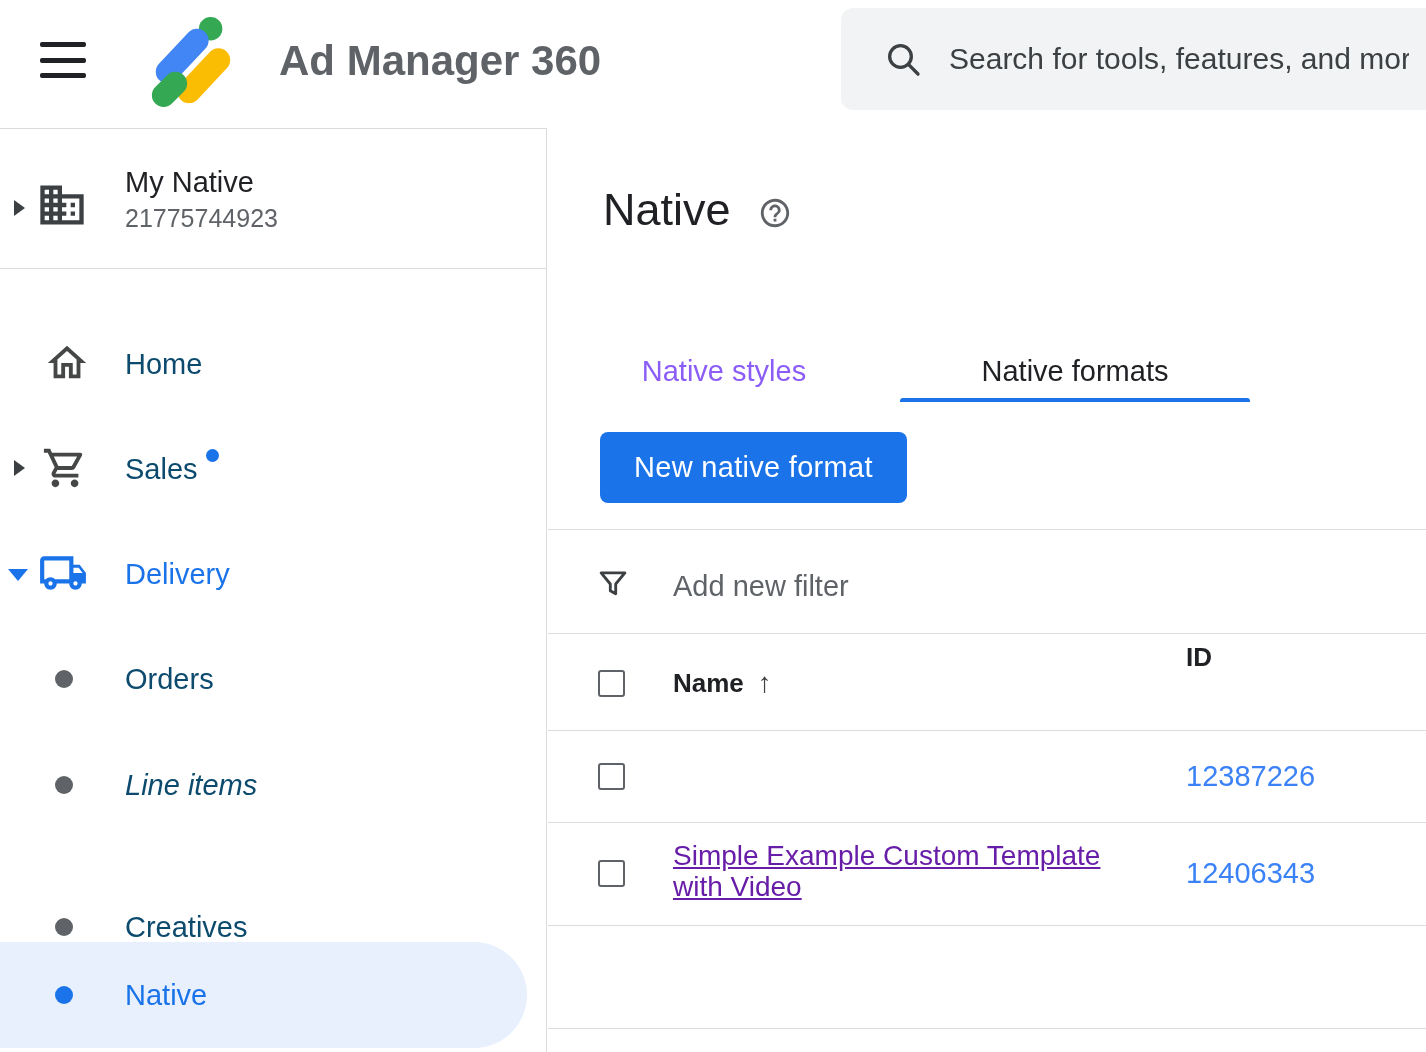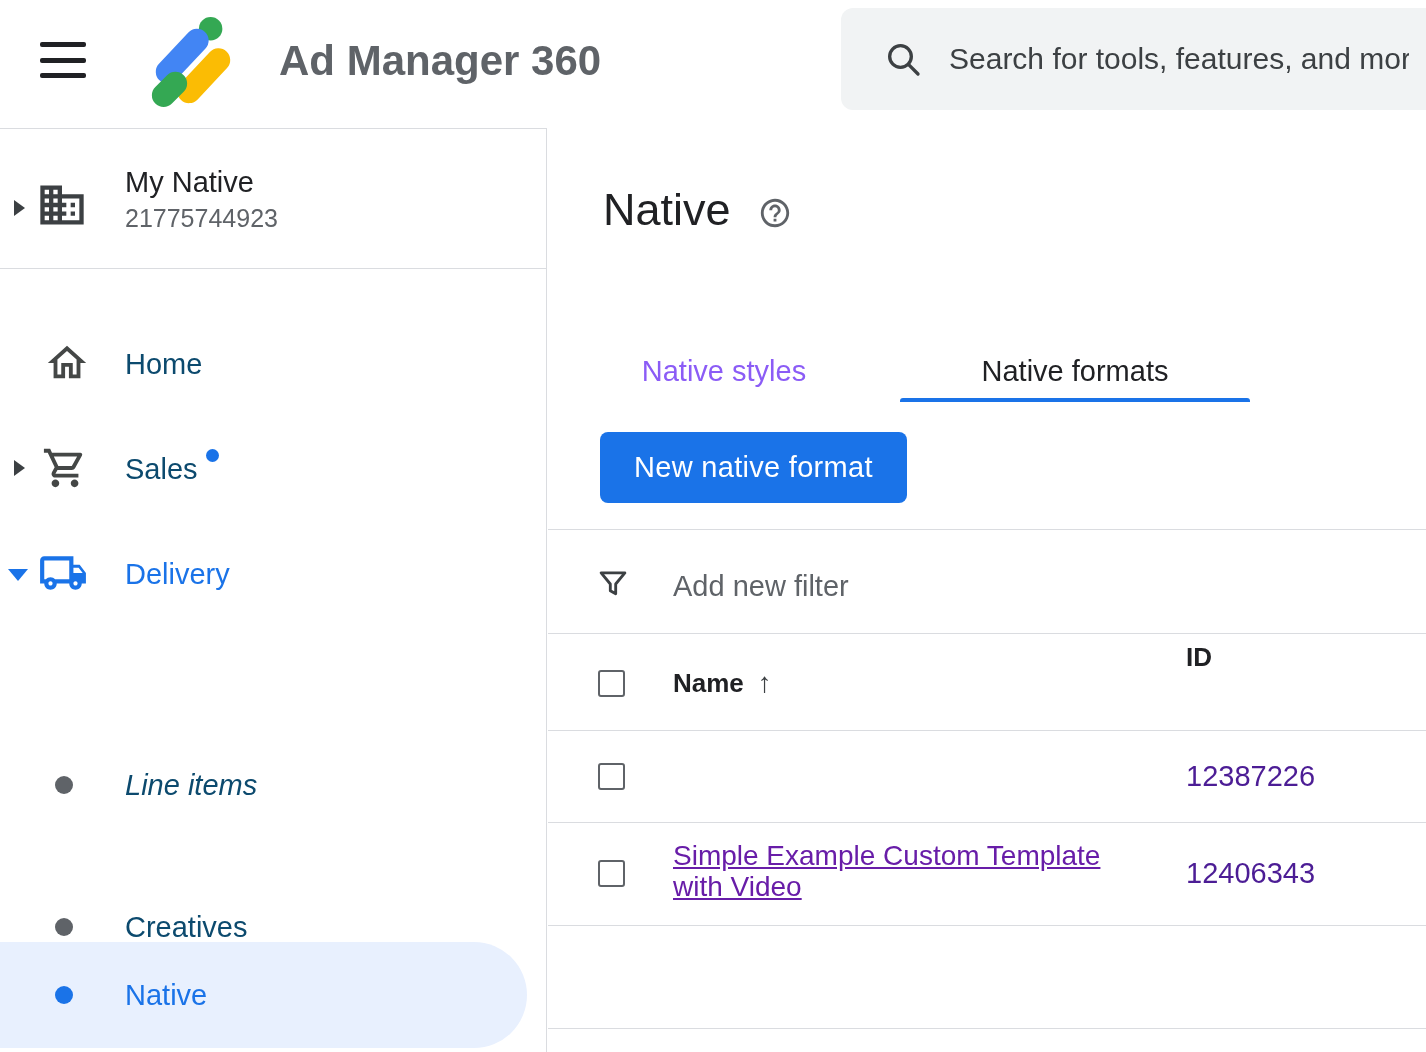--- a/index.html
+++ b/index.html
@@ -127,21 +127,21 @@
   .col-header-text { font-size: 26px; font-weight: 700; color: #202124; line-height: 34px; }
   .sort-arrow { font-size: 28px; color: #3c4043; margin-left: 14px; cursor: pointer; line-height: 34px; }
   .id-header { position: absolute; left: 638px; top: 512px; }
 
   .row-link {
     position: absolute; left: 125px; font-size: 28px; line-height: 31px;
     color: #681da8; text-decoration: underline; cursor: pointer;
   }
   .link-row1 { top: 632px; white-space: nowrap; }
   .link-row2 { top: 712px; width: 475px; }
-  .id-cell { position: absolute; left: 638px; font-size: 29px; color: #4c1d95; line-height: 32px; }
+  .id-cell { position: absolute; left: 638px; font-size: 29px; color: #3b82f6; line-height: 32px; }
   .id-row1 { top: 632px; }
   .id-row2 { top: 729px; }
 </style>
 </head>
 <body>
 
 <div class="app">
 
   <header class="topbar">
     <button class="hamburger">
@@ -212,20 +212,24 @@
     <div class="nav-row row-delivery">
       <span class="tri-down"></span>
       <span class="nav-icon">
         <svg viewBox="0 0 24 24" width="50" height="50" fill="#1a73e8">
           <path d="M20 8h-3V4H3c-1.1 0-2 .9-2 2v11h2c0 1.66 1.34 3 3 3s3-1.34 3-3h6c0 1.66 1.34 3 3 3s3-1.34 3-3h2v-5l-3-4zm-.5 1.5l1.96 2.5H17V9.5h2.5zM6 18c-.55 0-1-.45-1-1s.45-1 1-1 1 .45 1 1-.45 1-1 1zm2.22-3c-.55-.61-1.33-1-2.22-1s-1.67.39-2.22 1H3V6h12v9H8.22zM18 18c-.55 0-1-.45-1-1s.45-1 1-1 1 .45 1 1-.45 1-1 1z"></path>
         </svg>
       </span>
       <span class="nav-label blue">Delivery</span>
     </div>
 
+    <div class="nav-row row-orders">
+      <span class="sub-dot"></span>
+      <span class="nav-label">Orders</span>
+    </div>
 
     <div class="nav-row row-lineitems">
       <span class="sub-dot"></span>
       <span class="nav-label">Line items</span>
     </div>
 
     <div class="nav-row row-creatives">
       <span class="sub-dot"></span>
       <span class="nav-label">Creatives</span>
     </div>

